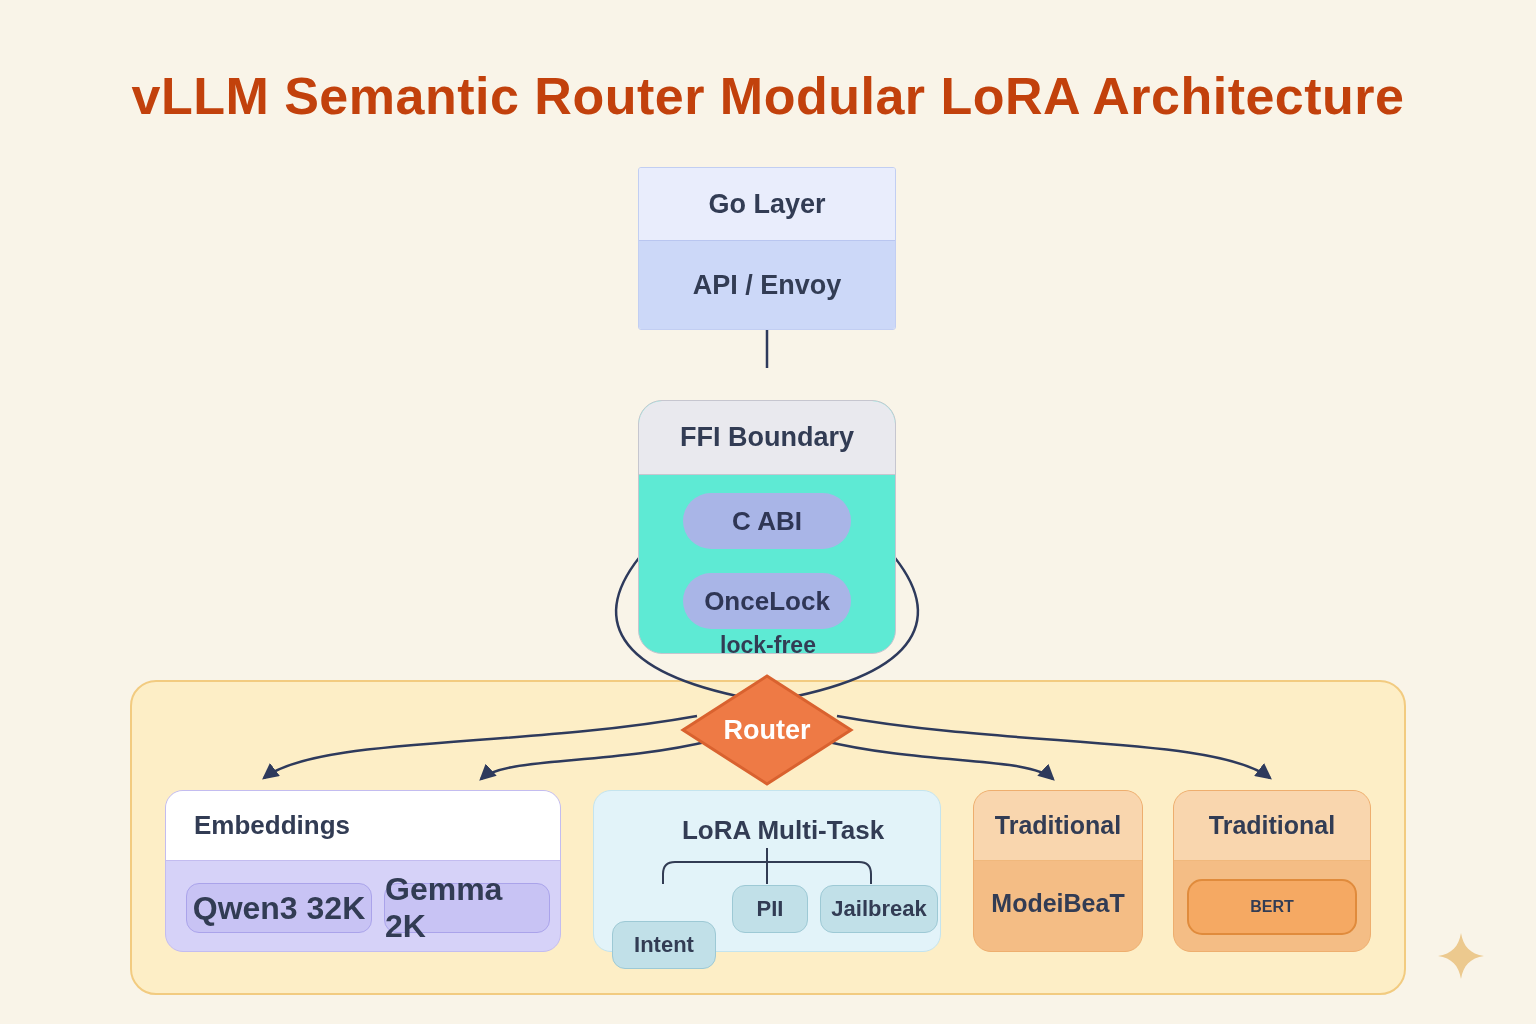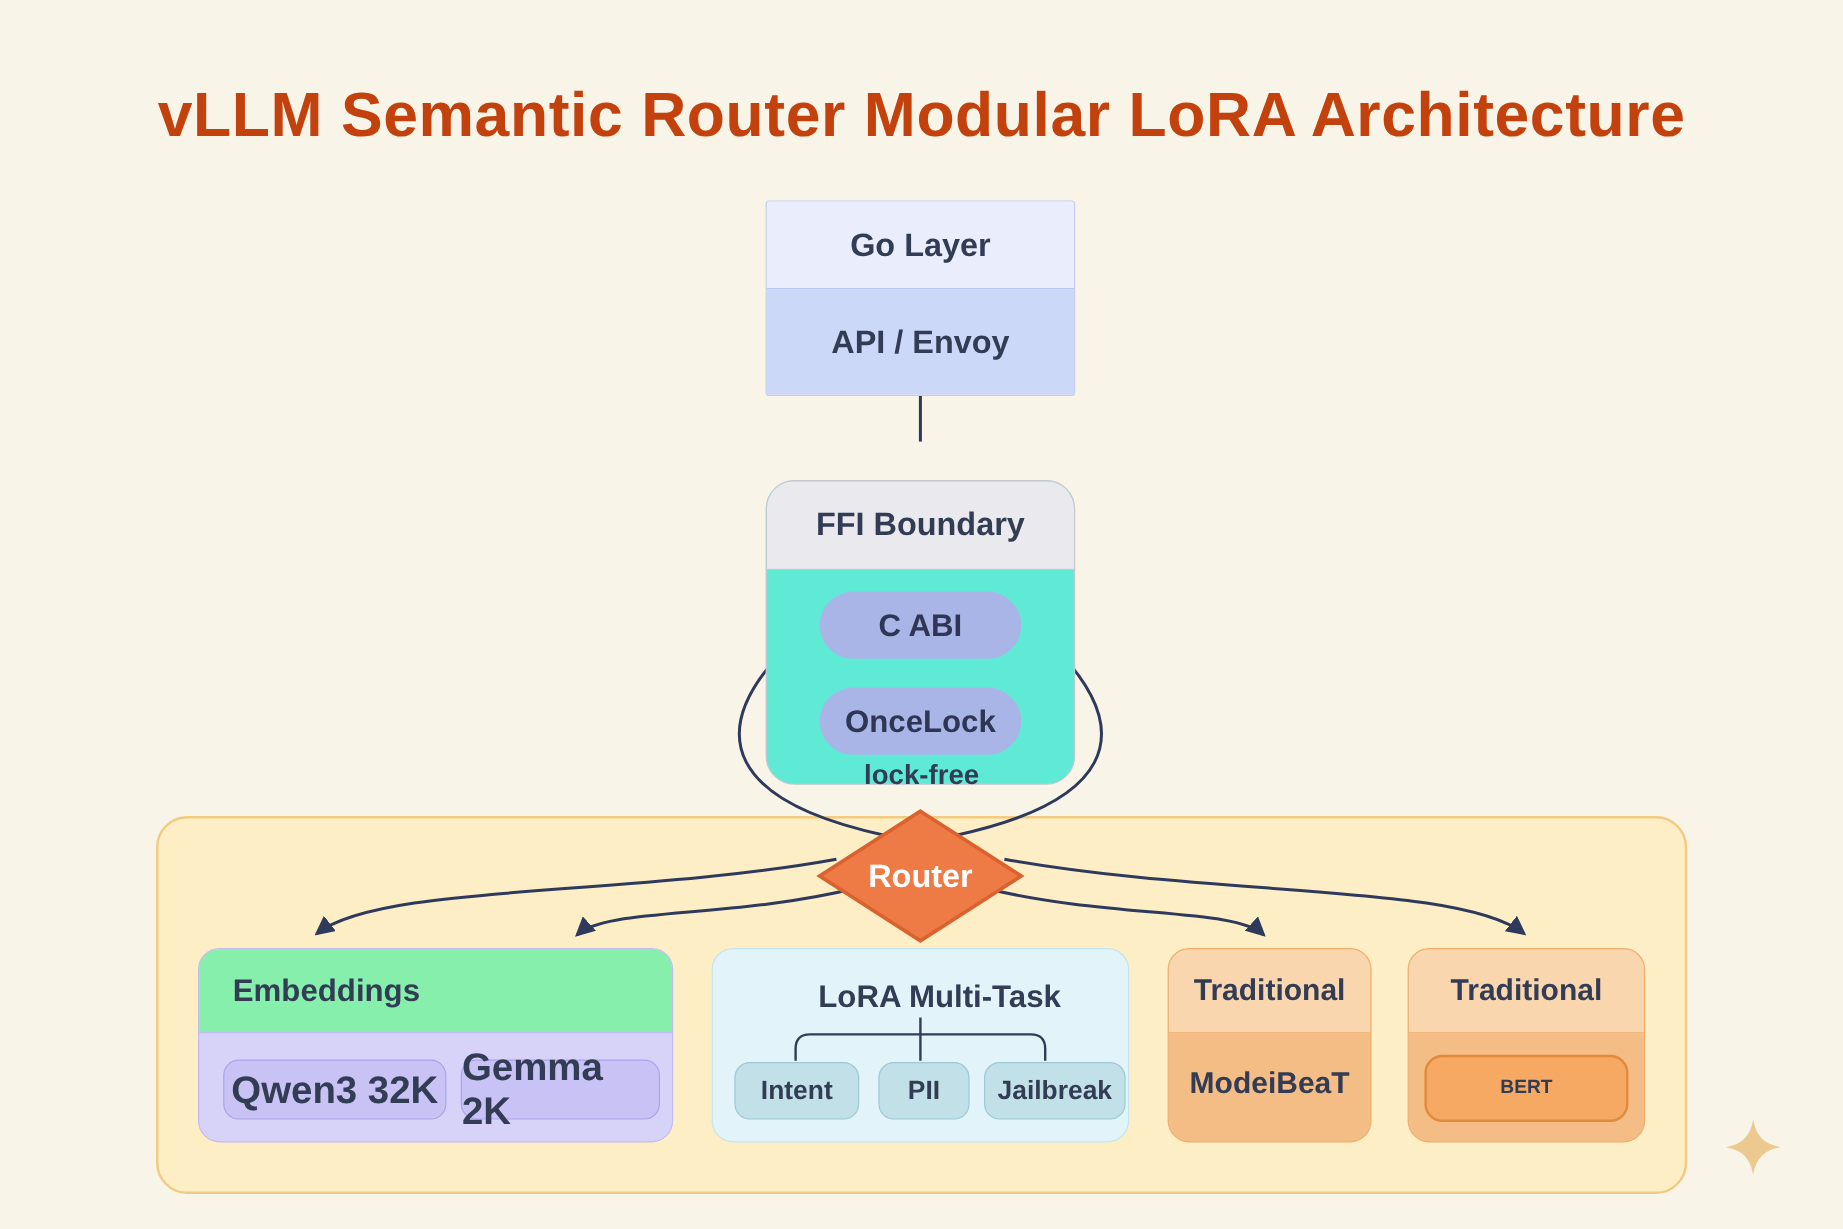--- a/index.html
+++ b/index.html
@@ -72,21 +72,21 @@
     color:#ffffff; font-size:27px; font-weight:bold;
   }
 
   
   .gbox { position:absolute; top:790px; height:162px; border-radius:18px; box-sizing:border-box; }
 
   .emb {
     left:165px; width:396px; background:#d6d2f8; border:1.5px solid #c3bcf0; overflow:hidden;
   }
   .emb-header {
-    height:70px; background:#86efac; border-bottom:1.5px solid #c3bcf0;
+    height:70px; background:#ffffff; border-bottom:1.5px solid #c3bcf0;
     display:flex; align-items:center; padding-left:28px;
     font-size:26px; font-weight:bold; box-sizing:border-box;
   }
   .emb-pill {
     position:absolute; top:92px; height:50px; border-radius:13px;
     background:#c8c3f4; border:1.5px solid #aaa3ea; box-sizing:border-box;
     display:flex; align-items:center; justify-content:center;
     font-size:32px; font-weight:bold;
   }
   .emb-pill.q { left:20px;  width:186px; }
@@ -97,21 +97,21 @@
   }
   .lora-title {
     margin-top:24px; text-align:center; font-size:26px; font-weight:bold;padding-left:32px;
   }
   .lora-pill {
     position:absolute; top:94px; height:48px; border-radius:13px;
     background:#c1e0e8; border:1.5px solid #9dc9d5; box-sizing:border-box;
     display:flex; align-items:center; justify-content:center;
     font-size:22px; font-weight:bold;
   }
-  .lora-pill.intent    { left:18px;  width:104px; }
+  .lora-pill.intent    { left:18px;  width:104px;margin-top:36px; }
   .lora-pill.pii       { left:138px; width:76px; }
   .lora-pill.jailbreak { left:226px; width:118px; }
 
   .trad { background:#f4bd85; border:1.5px solid #eeae6e; overflow:hidden; }
   .trad.t1 { left:973px;  width:170px; }
   .trad.t2 { left:1173px; width:198px; }
   .trad-header {
     height:70px; background:#f9d6ae; border-bottom:1.5px solid #f0b87c;
     display:flex; align-items:center; justify-content:center;
     font-size:25px; font-weight:bold; box-sizing:border-box;

